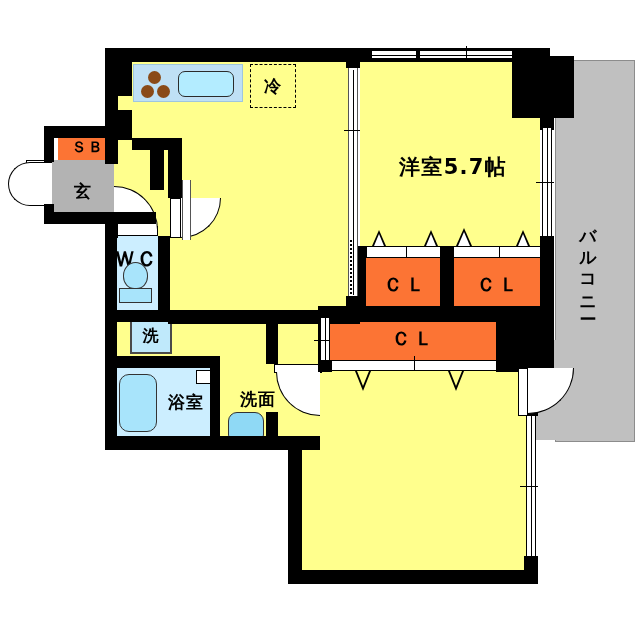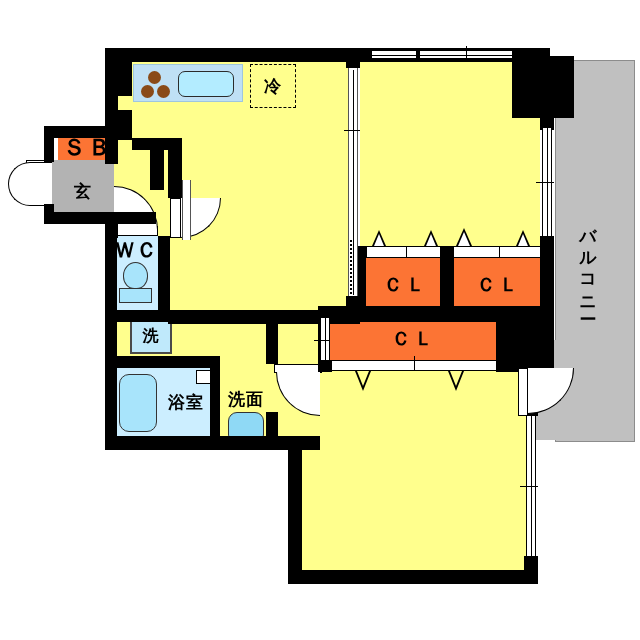--- a/index.html
+++ b/index.html
@@ -37,21 +37,21 @@
     white-space: nowrap;
     line-height: 1;
     display: flex;
     align-items: center;
     justify-content: center;
     letter-spacing: 0.06em;
     pointer-events: none;
   }
   .lbl-room   { font-size: 21px; }
   .lbl-cl     { font-size: 19px; letter-spacing: 0.18em; }
-  .lbl-sb     { font-size: 23px; letter-spacing: 0.10em; }
+  .lbl-sb     { font-size: 15px; letter-spacing: 0.10em; }
   .lbl-wc     { font-size: 21px; letter-spacing: 0.04em; }
   .lbl-small  { font-size: 17px; }
   .lbl-tiny   { font-size: 16px; }
   .lbl-vert {
     writing-mode: vertical-rl;
     text-orientation: upright;
     font-size: 17px;
     letter-spacing: 0.22em;
     font-weight: 700;
   }
@@ -168,39 +168,39 @@
   <div class="abs kitchencnt" style="left:133px; top:64px; width:110px; height:38px; border:1px solid #9fc6de;"></div>
   <div class="abs burner" style="left:148px; top:71px; width:13px; height:13px;"></div>
   <div class="abs burner" style="left:141px; top:85px; width:13px; height:13px;"></div>
   <div class="abs burner" style="left:157px; top:85px; width:13px; height:13px;"></div>
   <div class="abs sink" style="left:178px; top:71px; width:56px; height:26px;"></div>
 
   <div class="abs fridge" style="left:250px; top:64px; width:46px; height:44px;"></div>
   <div class="abs lbl lbl-small" style="left:250px; top:72px; width:46px; height:28px;">冷</div>
 
   <div class="abs water" style="left:114px; top:236px; width:44px; height:74px;"></div>
-  <div class="abs lbl lbl-wc" style="left:112px; top:237px; width:48px; height:26px;">ＷＣ</div>
+  <div class="abs lbl lbl-wc" style="left:112px; top:246px; width:48px; height:26px;">ＷＣ</div>
   <div class="abs toilet-bowl" style="left:123px; top:262px; width:25px; height:27px;"></div>
   <div class="abs toilet-tank" style="left:119px; top:288px; width:33px; height:15px;"></div>
 
   <div class="abs door-panel" style="left:112px; top:226px; width:46px; height:10px;"></div>
   <div class="abs" style="left:114px; top:186px; width:44px; height:44px;
               border:1px solid #000; border-bottom:none; border-left:none;
               border-radius:0 44px 0 0; background:#ffffff;"></div>
 
   <div class="abs washer" style="left:130px; top:318px; width:42px; height:36px;"></div>
   <div class="abs lbl lbl-tiny" style="left:130px; top:318px; width:42px; height:36px;">洗</div>
 
   <div class="abs water" style="left:114px; top:368px; width:104px; height:70px;"></div>
   <div class="abs tub" style="left:119px; top:374px; width:38px; height:58px;"></div>
   <div class="abs lbl lbl-small" style="left:158px; top:388px; width:56px; height:28px;">浴室</div>
 
   <div class="abs whitefill" style="left:196px; top:370px; width:22px; height:14px; border:1px solid #000;"></div>
 
-  <div class="abs lbl lbl-small" style="left:218px; top:385px; width:56px; height:28px;">洗面</div>
+  <div class="abs lbl lbl-small" style="left:230px; top:385px; width:56px; height:28px;">洗面</div>
   <div class="abs basin" style="left:228px; top:412px; width:36px; height:26px;"></div>
 
   <div class="abs door-panel" style="left:274px; top:364px; width:48px; height:9px;"></div>
   <div class="abs" style="left:276px; top:372px; width:44px; height:44px;
               border:1px solid #000; border-top:none; border-right:none;
               border-radius:0 0 0 44px; background:#ffffff;"></div>
 
   <div class="abs closet" style="left:366px; top:258px; width:80px; height:52px;"></div>
   <div class="abs lbl lbl-cl" style="left:366px; top:258px; width:80px; height:52px;">ＣＬ</div>
 
@@ -325,14 +325,15 @@
   <div class="abs slide-v" style="left:182px; top:180px; width:9px; height:60px;"></div>
 
   <div class="abs" style="left:270px; top:322px; width:4px; height:42px;
               border-left:2px dotted #000;"></div>
   <div class="abs" style="left:350px; top:240px; width:3px; height:62px;
               border-left:2px dotted #000;"></div>
 
   <div class="abs win-v" style="left:320px; top:318px; width:10px; height:42px;"></div>
   <div class="abs tickh" style="left:314px; top:340px; width:16px;"></div>
 
+  <div class="abs lbl lbl-room" style="left:378px; top:152px; width:150px; height:30px;">洋室5.7帖</div>
 
 </div>
 
 </body></html>

